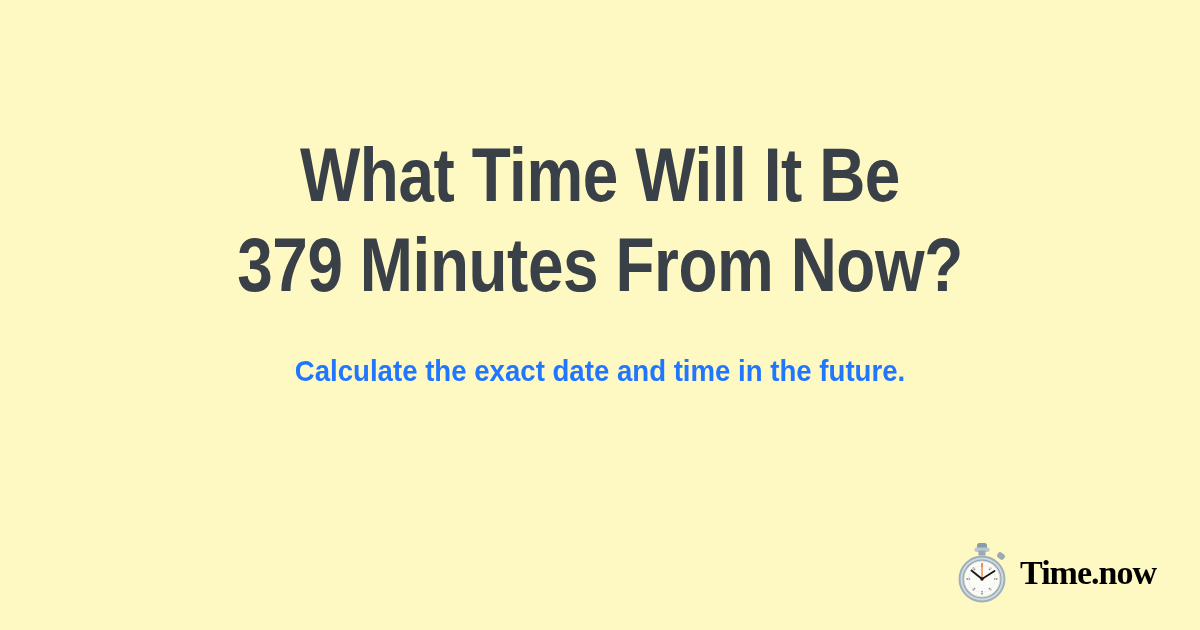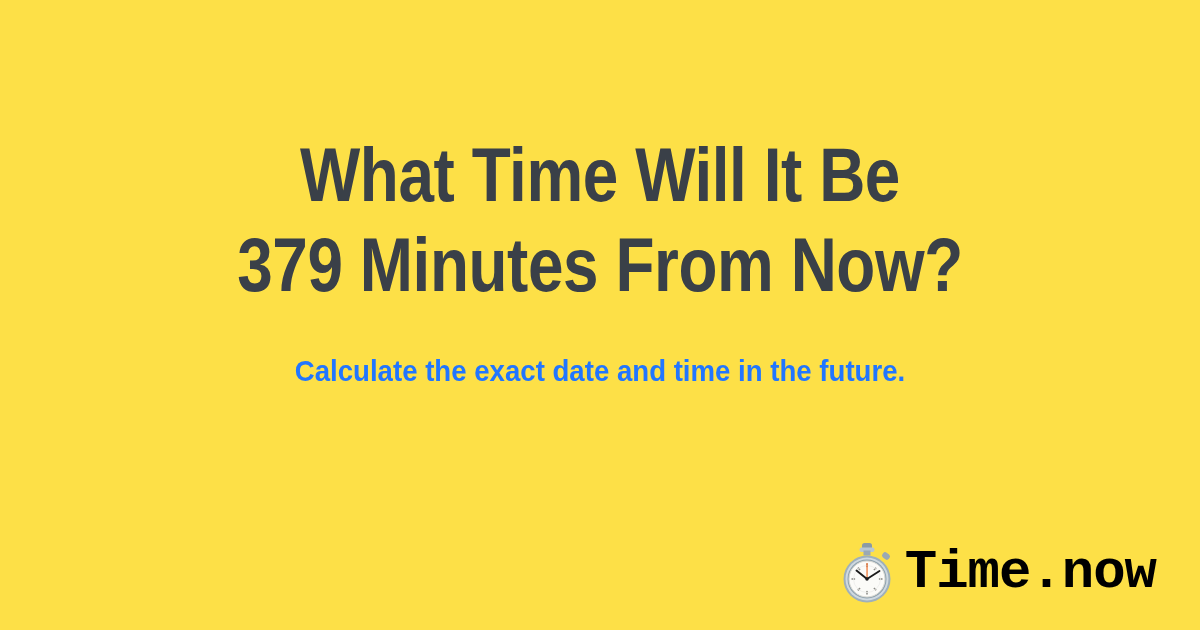--- a/index.html
+++ b/index.html
@@ -12,21 +12,21 @@
     height: 630px;
     overflow: hidden;
     font-family: "Liberation Sans", sans-serif;
   }
 
   .og-card {
     position: relative;
     box-sizing: border-box;
     width: 1200px;
     height: 630px;
-    background: #fde047;
+    background: #fef9c3;
     overflow: hidden;
   }
 
   
   .hero {
     position: absolute;
     top: 130px;
     left: 0;
     width: 1200px;
     text-align: center;
@@ -77,22 +77,22 @@
 
   .brand-mark {
     display: block;
     width: 56px;
     height: 62px;
     flex: 0 0 auto;
   }
 
   .brand-name {
     color: #000000;
-    font-family: Liberation Mono, monospace;
-    font-size: 54px;
+    font-family: Liberation Serif, serif;
+    font-size: 34px;
     font-weight: 700;
     line-height: 1;
     letter-spacing: -1px;
     white-space: nowrap;
   }
 </style>
 </head>
 <body>
 
 <div class="og-card">

